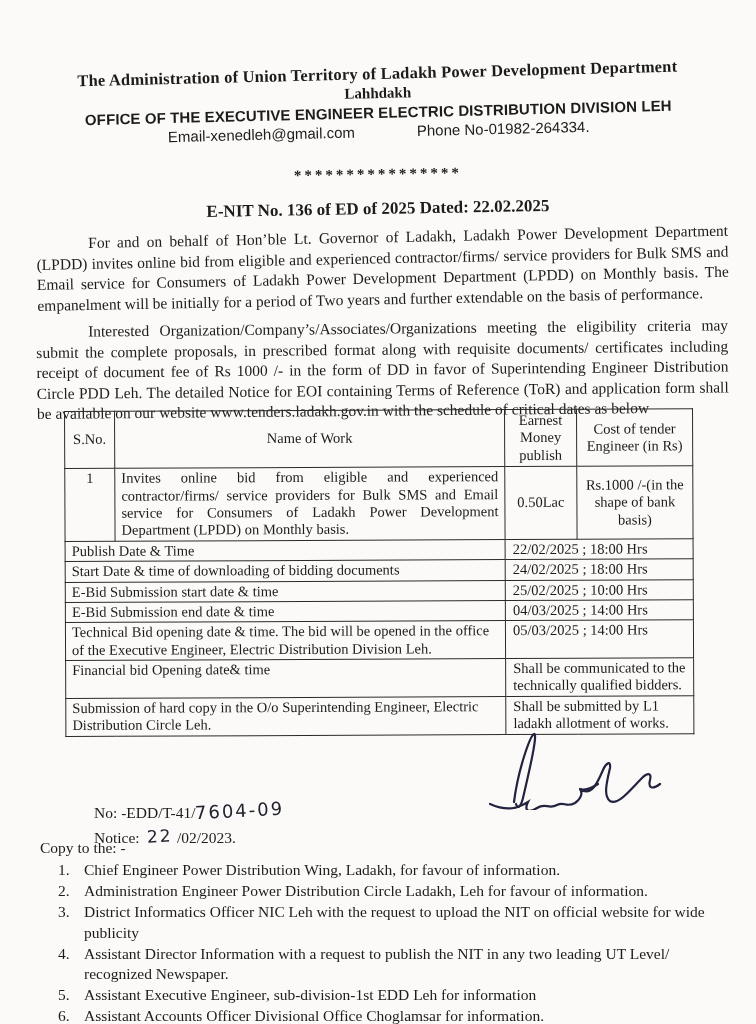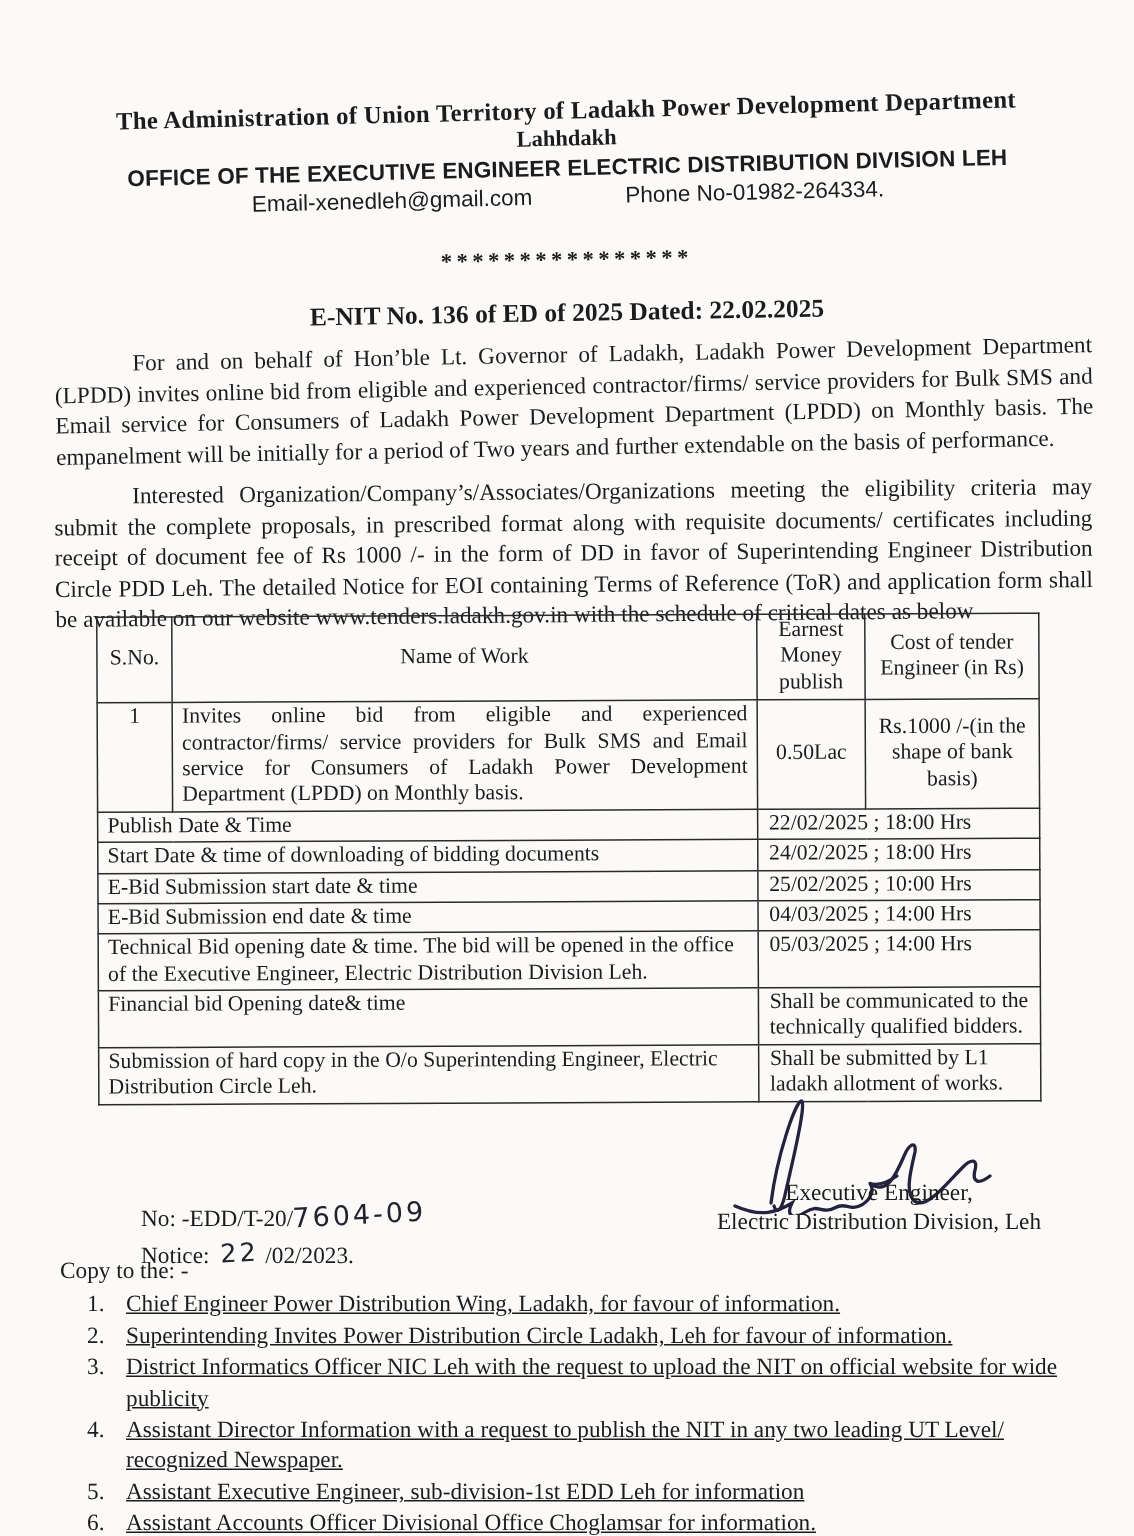--- a/index.html
+++ b/index.html
@@ -60,21 +60,21 @@
     font-size:18px;letter-spacing:2px;
     display:inline-block;transform:rotate(-3deg) translateY(-1px);
     color:#232330;
   }
   .hand-sm{font-size:17px;}
   
   .copy{position:absolute;top:838px;left:40px;width:688px;font-size:15.5px;line-height:1.3;}
   .copy-head{margin:0 0 2px 0;}
   .copy-item{display:flex;margin:1px 0 1px 18px;}
   .copy-num{width:26px;flex:0 0 26px;}
-  .copy-txt{flex:1;text-decoration:underline;}
+  .copy-txt{flex:1;}
 </style>
 </head>
 <body>
 
 <div class="page">
 
   <div class="hdr">
     <div class="hdr-dept">The Administration of Union Territory of Ladakh Power Development Department</div>
     <div class="hdr-region">Lahhdakh</div>
     <div class="hdr-office">OFFICE OF THE EXECUTIVE ENGINEER ELECTRIC DISTRIBUTION DIVISION LEH</div>
@@ -145,44 +145,40 @@
   </div>
 
   <svg class="sig-ink" viewBox="0 0 252 82">
     <g fill="none" stroke="#23233f" stroke-width="2.2" stroke-linecap="round">
       <path d="M54 74 C58 42 70 8 74 6 C78 5 70 40 63 70 C61 78 58 82 56 76"></path>
       <path d="M30 76 C48 84 58 80 68 74 C64 82 68 86 77 80 C86 74 88 82 97 77 C104 73 106 80 115 75 C121 71 123 65 120 61 C131 69 137 56 143 42 C146 35 151 32 150 40 C147 53 143 68 150 73 C158 78 170 62 182 50 C187 45 192 44 190 52 C188 60 192 62 200 56"></path>
       <path d="M120 61 C126 63 132 60 138 56"></path>
     </g>
   </svg>
 
-  <div class="sig-block">
-    <div>Executive Engineer,</div>
-    <div>Electric Distribution Division, Leh</div>
-  </div>
 
   <div class="ref">
     <div>
-      <span>No: -EDD/T-20/</span><span class="hand">7604-09</span>
+      <span>No: -EDD/T-41/</span><span class="hand">7604-09</span>
     </div>
     <div>
       <span>Notice:</span>&nbsp;
       <span class="hand hand-sm">22</span>&nbsp;<span>/02/2023.</span>
     </div>
   </div>
 
   <div class="copy">
     <div class="copy-head">Copy to the: -</div>
     <div class="copy-item">
       <span class="copy-num">1.</span>
       <span class="copy-txt">Chief Engineer Power Distribution Wing, Ladakh, for favour of information.</span>
     </div>
     <div class="copy-item">
       <span class="copy-num">2.</span>
-      <span class="copy-txt">Superintending Invites Power Distribution Circle Ladakh, Leh for favour of information.</span>
+      <span class="copy-txt">Administration Engineer Power Distribution Circle Ladakh, Leh for favour of information.</span>
     </div>
     <div class="copy-item">
       <span class="copy-num">3.</span>
       <span class="copy-txt">District Informatics Officer NIC Leh with the request to upload the NIT on official website for wide publicity</span>
     </div>
     <div class="copy-item">
       <span class="copy-num">4.</span>
       <span class="copy-txt">Assistant Director Information with a request to publish the NIT in any two leading UT Level/ recognized Newspaper.</span>
     </div>
     <div class="copy-item">

